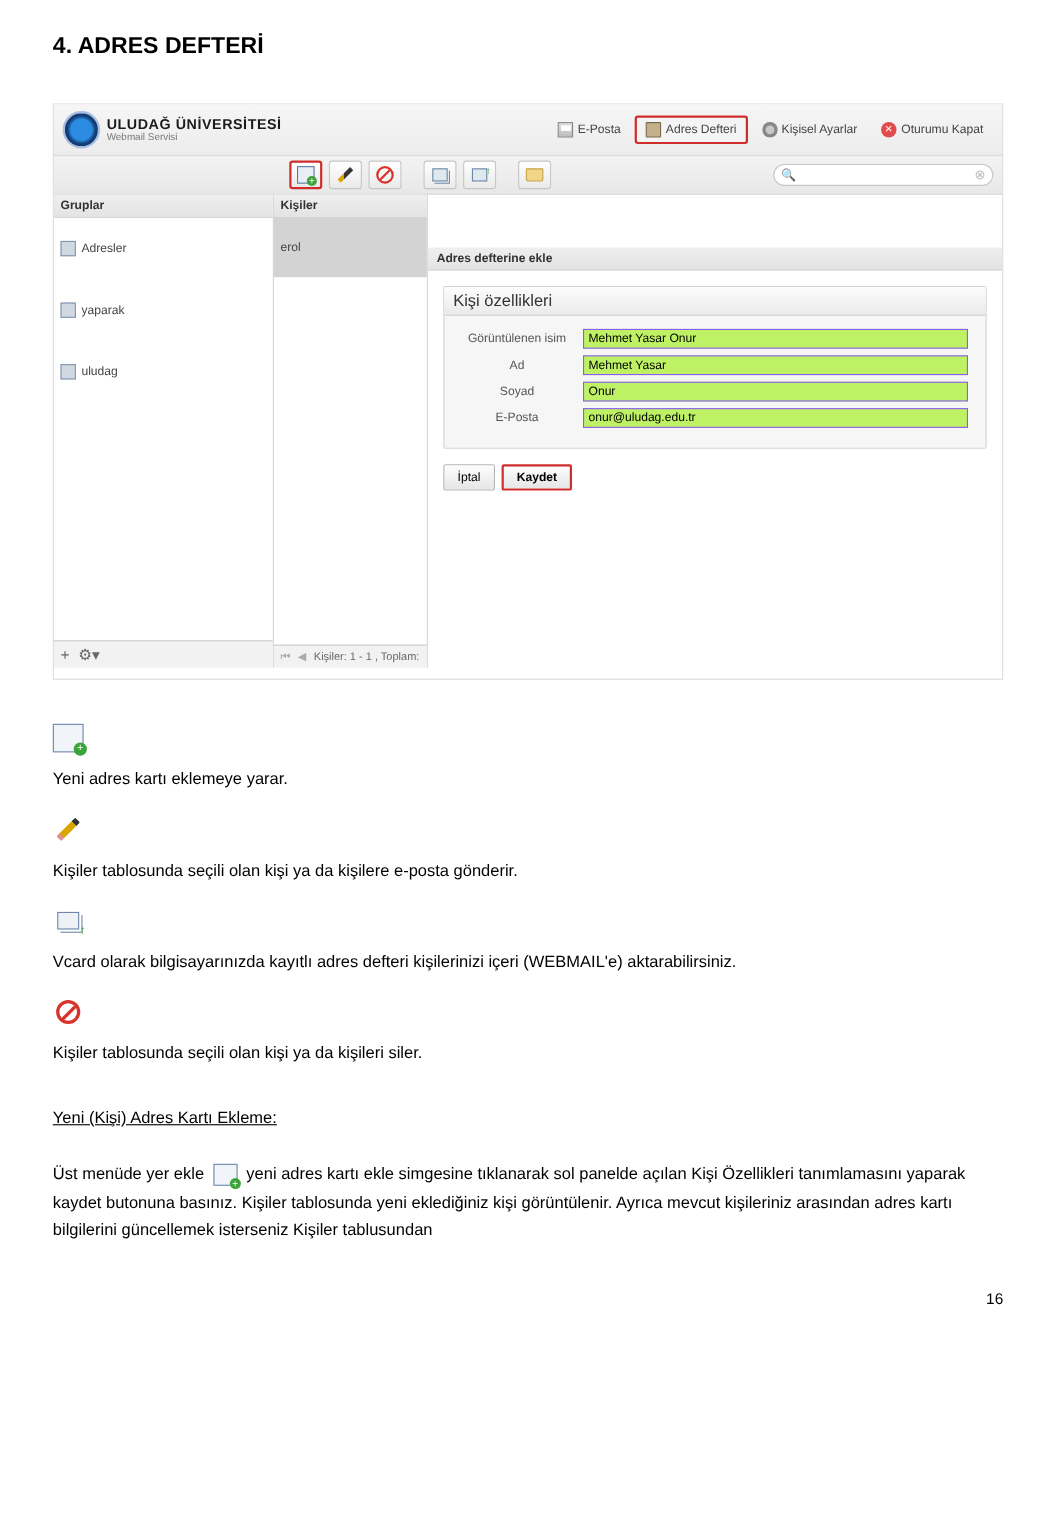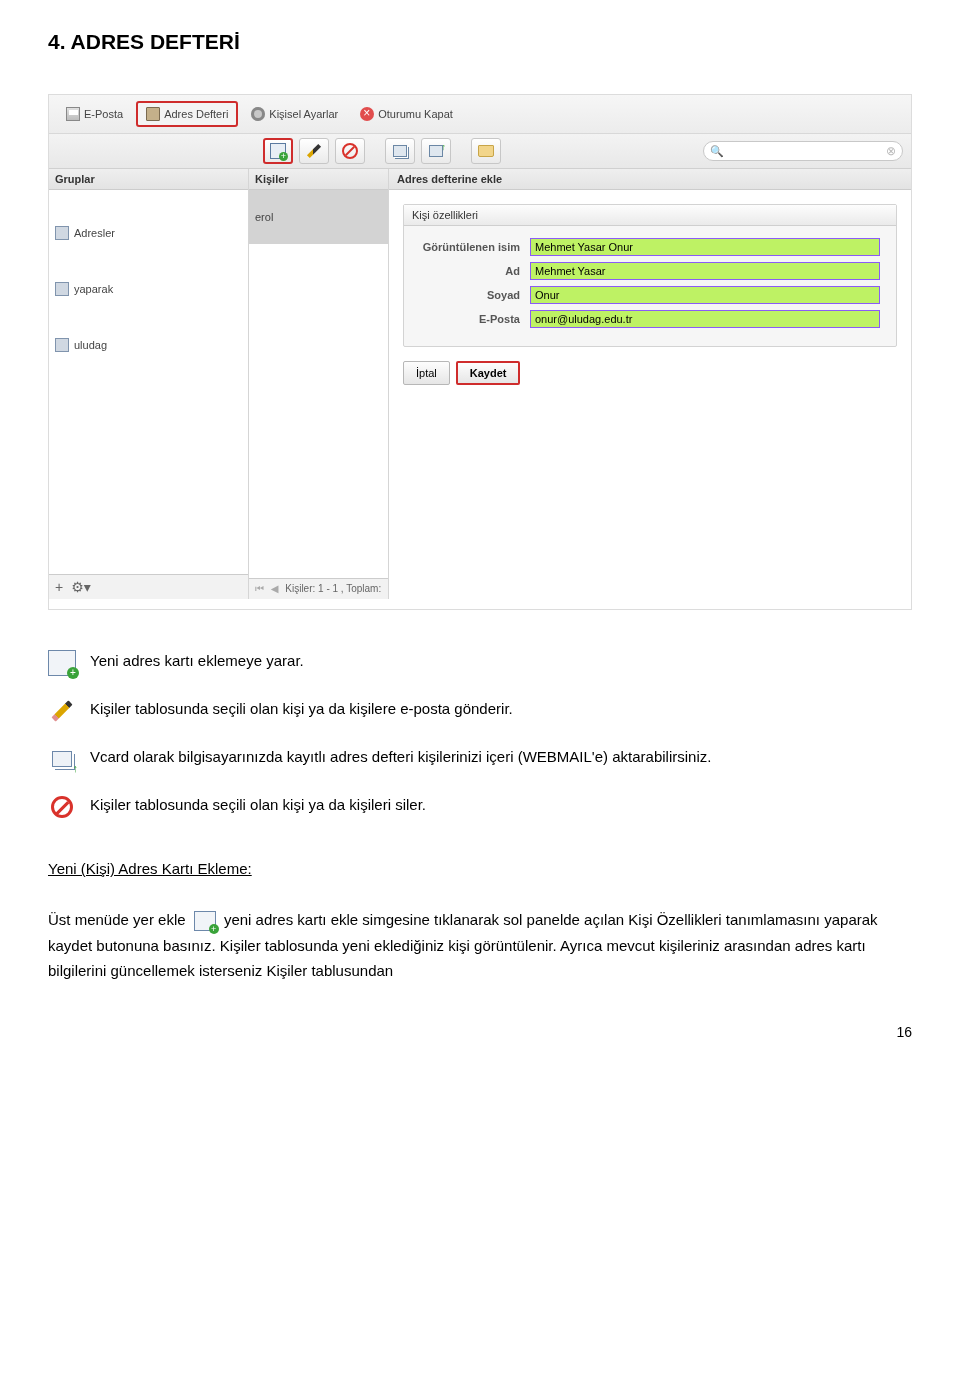--- a/index.html
+++ b/index.html
@@ -107,23 +107,23 @@
   .search-wrap .clr { font-size:12px; color:#bbb; margin-left:auto; }
   
   .ss-cols { display:flex; min-height: 430px; }
   .col { border-right:1px solid #d5d5d5; }
   .col-hdr {
     background: linear-gradient(#efefef,#e3e3e3);
     border-bottom:1px solid #ccc;
     font-size:11px; font-weight:bold;
     padding: 4px 6px;
   }
-  .col-grp { width: 200px; display:flex; flex-direction:column;gap:15px; }
+  .col-grp { width: 200px; display:flex; flex-direction:column; }
   .col-ppl { width: 140px; }
-  .col-main { flex:1; padding: 0; }
+  .col-main { flex:1; padding: 0; margin-top: 48px; }
   .grp-list, .ppl-list { flex:1; }
   .grp-item, .ppl-item {
     padding: 21px 6px; display:flex; align-items:center; gap:5px;
     font-size:11px; color:#444;
   }
   .grp-item .gic { width:14px; height:14px; background:#d0d8e2; border:1px solid #8094ad; }
   .ppl-item.sel { background:#d3d3d3; }
   .grp-foot {
     border-top:1px solid #ccc;
     padding:4px 6px; display:flex; gap:8px; align-items:center;
@@ -145,40 +145,40 @@
   }
   .form-box {
     margin: 14px;
     background:#f6f6f6;
     border:1px solid #d3d3d3;
     border-radius:2px;
   }
   .form-tab {
     background: linear-gradient(#fdfdfd,#eaeaea);
     border-bottom:1px solid #cfcfcf;
-    padding:4px 8px; font-size:11px;
+    padding:4px 8px; font-size:15px;
   }
   .form-body { padding: 12px 16px; }
   .fr { display:flex; align-items:center; margin-bottom:6px; }
-  .fr label { width:100px; text-align:right; margin-right:10px; font-size:11px; font-weight:bold; color:#555; }
+  .fr label { width:100px; text-align:center; margin-right:10px; font-size:11px; font-weight:normal; color:#555; }
   .fr input {
     flex:1; border:1px solid #8b5cf6; padding:2px 4px; font-size:11px;
     background:#bef264;
   }
   .btn-row { margin: 0 14px 14px; display:flex; gap:6px; }
   .btn {
     padding: 4px 12px; font-size:11px;
     background: linear-gradient(#fdfdfd,#e6e6e6);
     border:1px solid #b7b7b7; border-radius:2px;
   }
   .btn.highlight { border:2px solid #cf2c2c; font-weight:bold; }
   .foot-spacer { height:10px; }
   
   .def-list { margin: 20px 0 40px 0; }
-  .def-row { display:flex; align-items:flex-start; gap:14px; margin-bottom: 22px; }
+  .def-row { display:flex; align-items:flex-start; gap:14px; margin-bottom: 22px; flex-direction: column; }
   .def-ic {
     width:28px; height:26px; flex-shrink:0;
     display:flex; align-items:center; justify-content:center;
     border:1px solid transparent;
   }
   .def-ic.addcard { background:#f1f4f8; border:1px solid #6d88aa; position:relative; }
   .def-ic.addcard::after { content:"+"; position:absolute; bottom:-4px; right:-4px; width:12px; height:12px; background:#3aa33a; color:#fff; border-radius:50%; font-size:10px; line-height:12px; text-align:center; }
   .def-ic.pencil { background:none; }
   .def-ic.pencil span { display:block; width:6px; height:24px; background:linear-gradient(180deg,#333 18%,#dba500 18% 82%,#e08f8f 82%); transform:rotate(45deg); border-radius:1px; }
   .def-ic.forbid span { display:block; width:22px; height:22px; border:3px solid #d9322b; border-radius:50%; position:relative; }
@@ -199,20 +199,27 @@
   .page-num { text-align:right; font-size:14px; margin-top:40px; color:#000; }
 </style>
 </head>
 <body>
 
 <h1 class="doc-heading">4. ADRES DEFTERİ</h1>
 
 <div class="screenshot">
 
   <div class="ss-header">
+    <div class="brand">
+      <div class="brand-seal"></div>
+      <div class="brand-text">
+        <div class="brand-title">ULUDAĞ ÜNİVERSİTESİ</div>
+        <div class="brand-sub">Webmail Servisi</div>
+      </div>
+    </div>
     <div class="nav-tabs">
       <div class="nav-tab">
         <span class="ic mail"></span>
         <span>E-Posta</span>
       </div>
       <div class="nav-tab active">
         <span class="ic book"></span>
         <span>Adres Defteri</span>
       </div>
       <div class="nav-tab">

